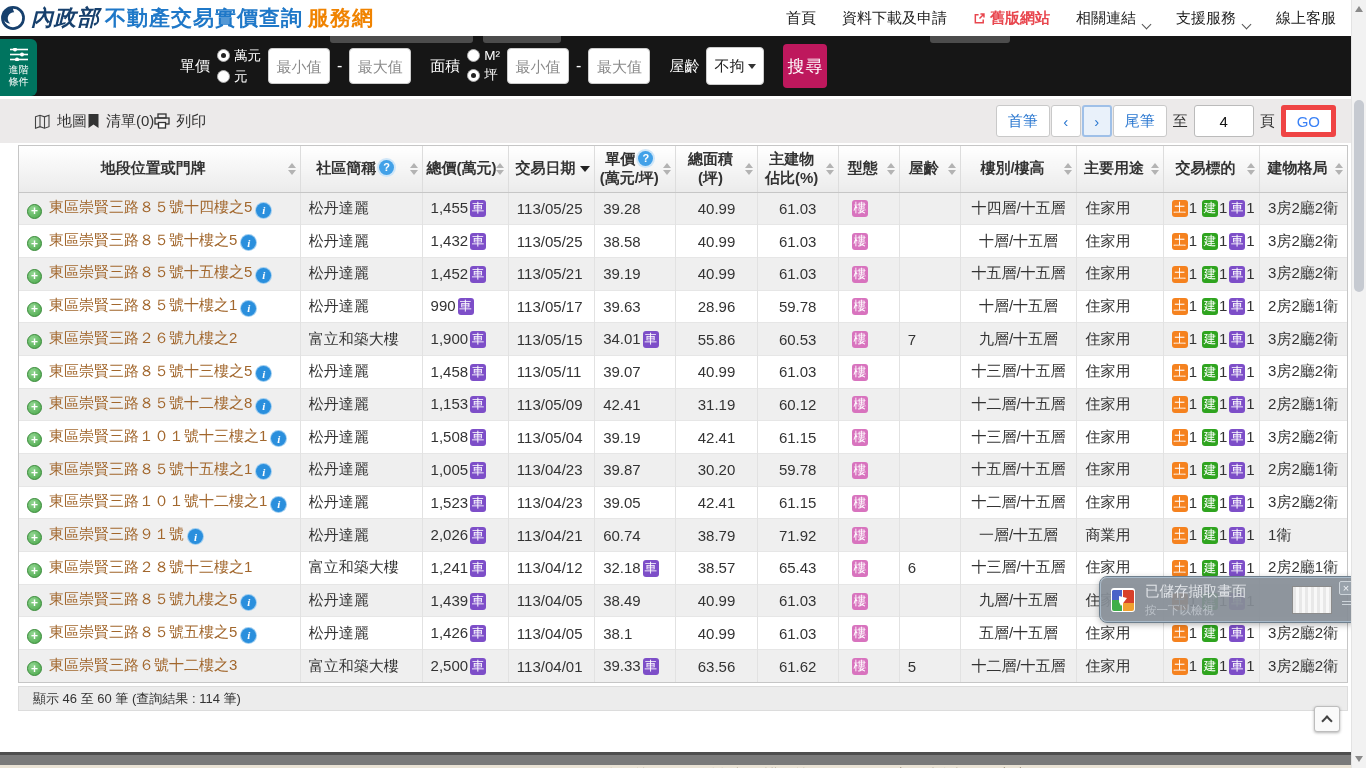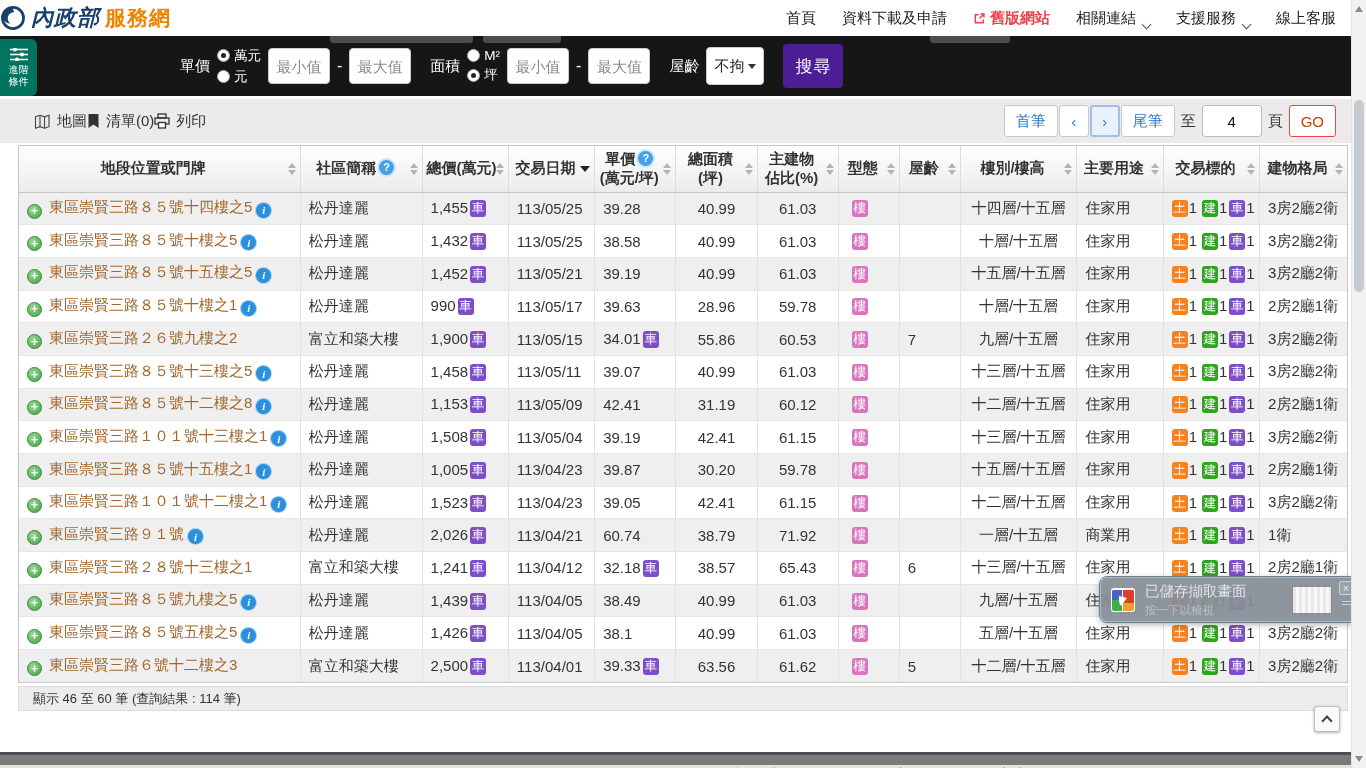--- a/index.html
+++ b/index.html
@@ -32,34 +32,34 @@
   .flabel.ml { margin-left:12px; }
   .radios { display:flex; flex-direction:column; gap:3px; color:#fff; font-size:13.5px; }
   .radio { display:flex; align-items:center; gap:4px; cursor:pointer; white-space:nowrap; }
   .rdot { width:13px; height:13px; border-radius:50%; background:#fff; border:1px solid #aaa; position:relative; flex:none; }
   .radio.sel .rdot::after { content:""; position:absolute; inset:3px; border-radius:50%; background:#222; }
   .fin { width:62px; height:36px; border:1px solid #ccc; border-radius:4px; text-align:center; font-size:15px; color:#333; background:#fff; }
   .fin::placeholder { color:#8a8a8a; }
   .dash { color:#fff; }
   .selectbox { width:58px; height:38px; background:#fff; border:1px solid #ccc; border-radius:4px; display:flex; align-items:center; justify-content:space-between; padding:0 7px; font-size:15px; color:#222; cursor:pointer; }
   .dcaret { width:0; height:0; border-left:4px solid transparent; border-right:4px solid transparent; border-top:5px solid #333; }
-  .searchbtn { width:60px; height:44px; background:#4c1d95; color:#fff; border:none; border-radius:4px; font-size:17px; margin-left:12px; cursor:pointer; letter-spacing:1px; }
+  .searchbtn { width:44px; height:44px; background:#be185d; color:#fff; border:none; border-radius:4px; font-size:17px; margin-left:12px; cursor:pointer; letter-spacing:1px; }
 
   
   .toolbar-row { margin-top:3px; height:44px; background:#eceaea; display:flex; justify-content:space-between; align-items:center; padding:0 30px 0 34px; }
   .tools { display:flex; align-items:center; font-size:15px; color:#333; }
   .tool { display:flex; gap:6px; align-items:center; cursor:pointer; }
   .tool svg { display:block; }
   .pager { display:flex; align-items:center; gap:1px; font-size:15px; }
   .pbtn { height:32px; background:#fff; border:1px solid #c9c9c9; border-radius:3px; color:#2a77d0; font-size:15px; padding:0 11px; cursor:pointer; }
   .pbtn.sq { width:30px; padding:0; }
   .pbtn.focused { border:2px solid #9fc0e8; background:#e9f1fa; }
   .pgt { color:#333; margin:0 5px; }
   .pginput { width:60px; height:32px; border:1px solid #bbb; border-radius:3px; text-align:center; font-size:15px; color:#111; background:#fff; }
-  .gobtn { height:32px; padding:0 11px; background:#fff; border:1px solid #ef4444; border-radius:3px; color:#c2410c; font-size:15px; cursor:pointer; }
+  .gobtn { height:32px; padding:0 11px; background:#fff; border:5px solid #ef4444; border-radius:3px; color:#3b82f6; font-size:15px; cursor:pointer; }
 
   
   .table-wrap { margin:2px 18px 0; border:1px solid #c6c6c6; background:#fff; }
   table { width:100%; border-collapse:collapse; table-layout:fixed; font-size:15px; color:#333; }
   th { height:46px; background:linear-gradient(#ffffff,#ebebeb); border-bottom:1px solid #c6c6c6; border-left:1px solid #ddd; font-weight:bold; position:relative; padding:2px 16px 2px 4px; text-align:center; vertical-align:middle; line-height:1.25; font-size:15px; }
   th:first-child { border-left:none; }
   .hline { white-space:nowrap; }
   .sort { position:absolute; right:4px; top:50%; transform:translateY(-50%); display:flex; flex-direction:column; gap:2px; cursor:pointer; }
   .tri-u { width:0; height:0; border-left:4px solid transparent; border-right:4px solid transparent; border-bottom:5px solid #b3b3b3; }
   .tri-d { width:0; height:0; border-left:4px solid transparent; border-right:4px solid transparent; border-top:5px solid #b3b3b3; }
@@ -119,20 +119,21 @@
 
 <div class="page">
 
   <header class="topbar">
     <div class="brand">
       <svg class="logo-ic" viewBox="0 0 24 24">
         <circle cx="12" cy="12" r="11" fill="#17406d"></circle>
         <path d="M12 3.5a8.5 8.5 0 1 1-8.3 10.4c1.2 2 3.4 3.3 5.8 3.1-2.2-1.6-3-4.6-1.8-7.1 1-2.1 3.1-3.4 5.4-3.3-.9-1.6-.9-2.3-1.1-3.1z" fill="#fff"></path>
       </svg>
       <span class="ministry">內政部</span>
+      <span class="t-blue">不動產交易實價查詢</span>
       <span class="t-orange">服務網</span>
     </div>
     <nav class="topnav">
         <span class="nav-item">
           <span>首頁</span>
         </span>
         <span class="nav-item">
           <span>資料下載及申請</span>
         </span>
         <span class="nav-item red">

